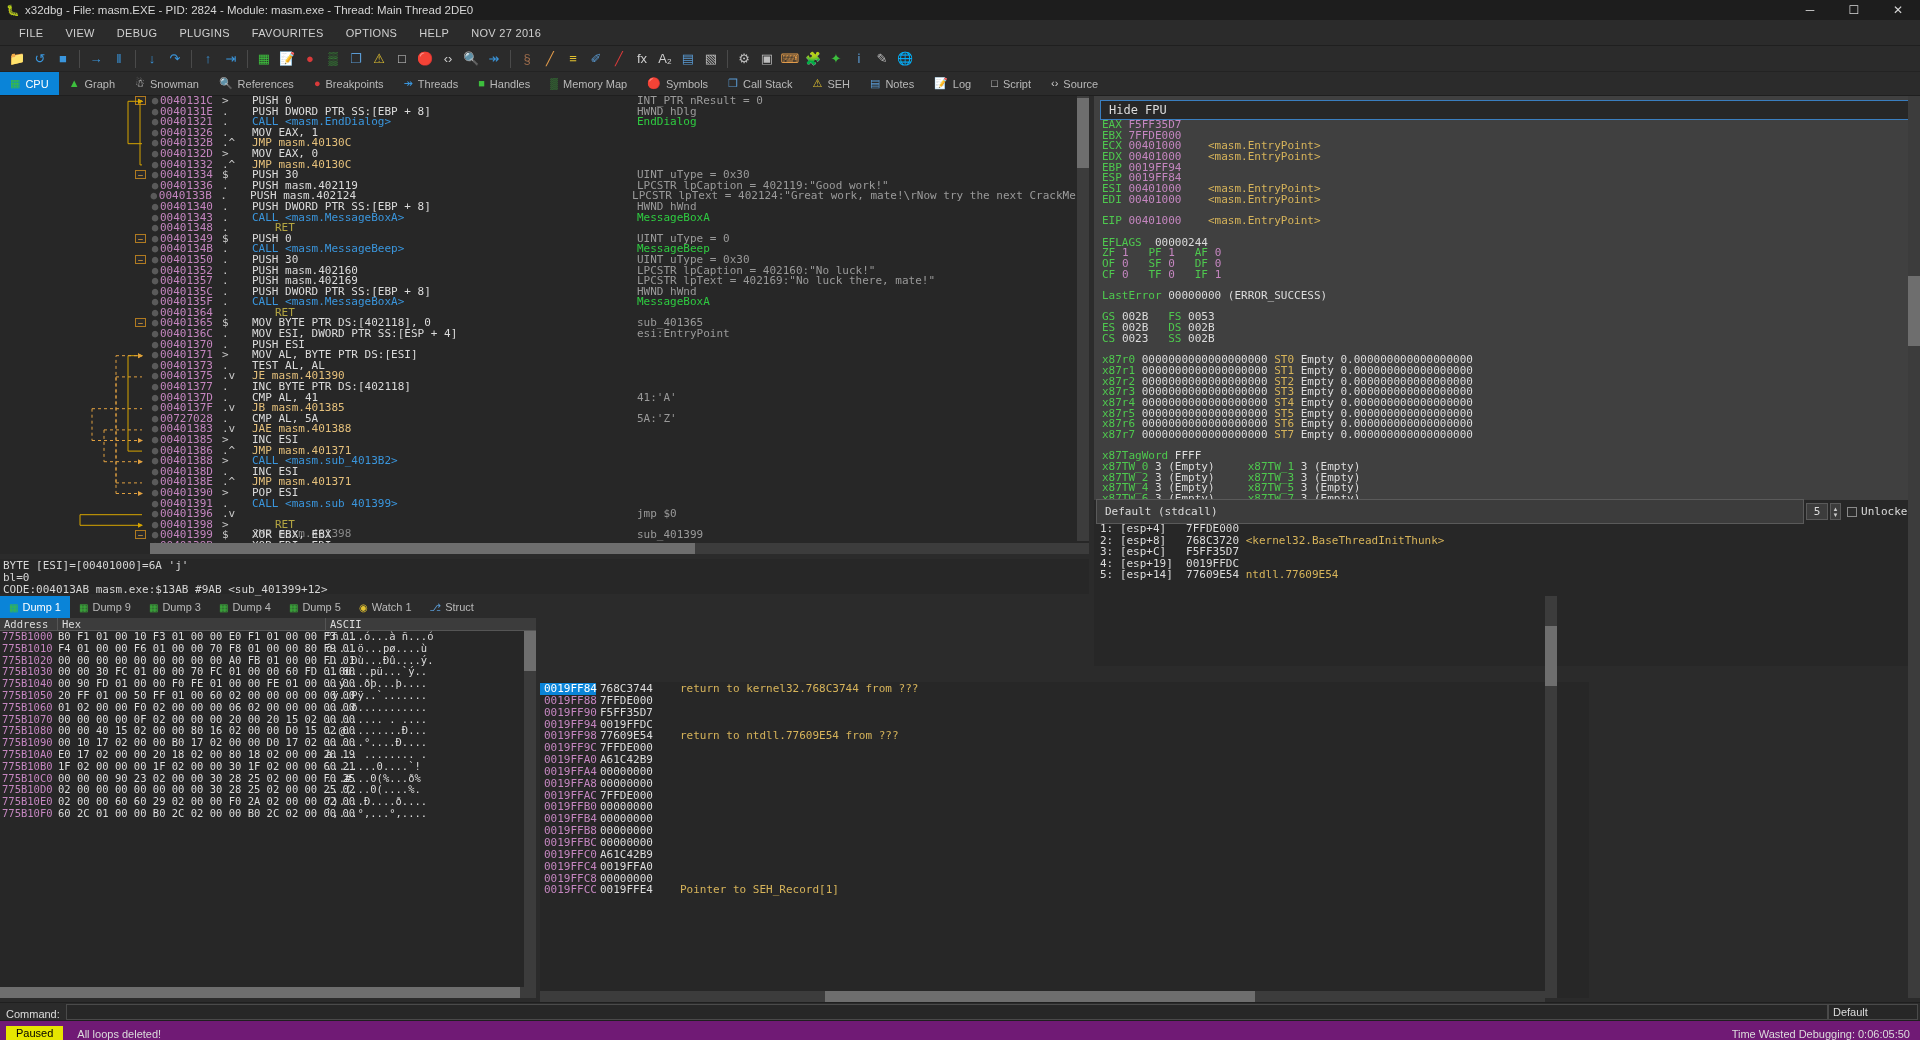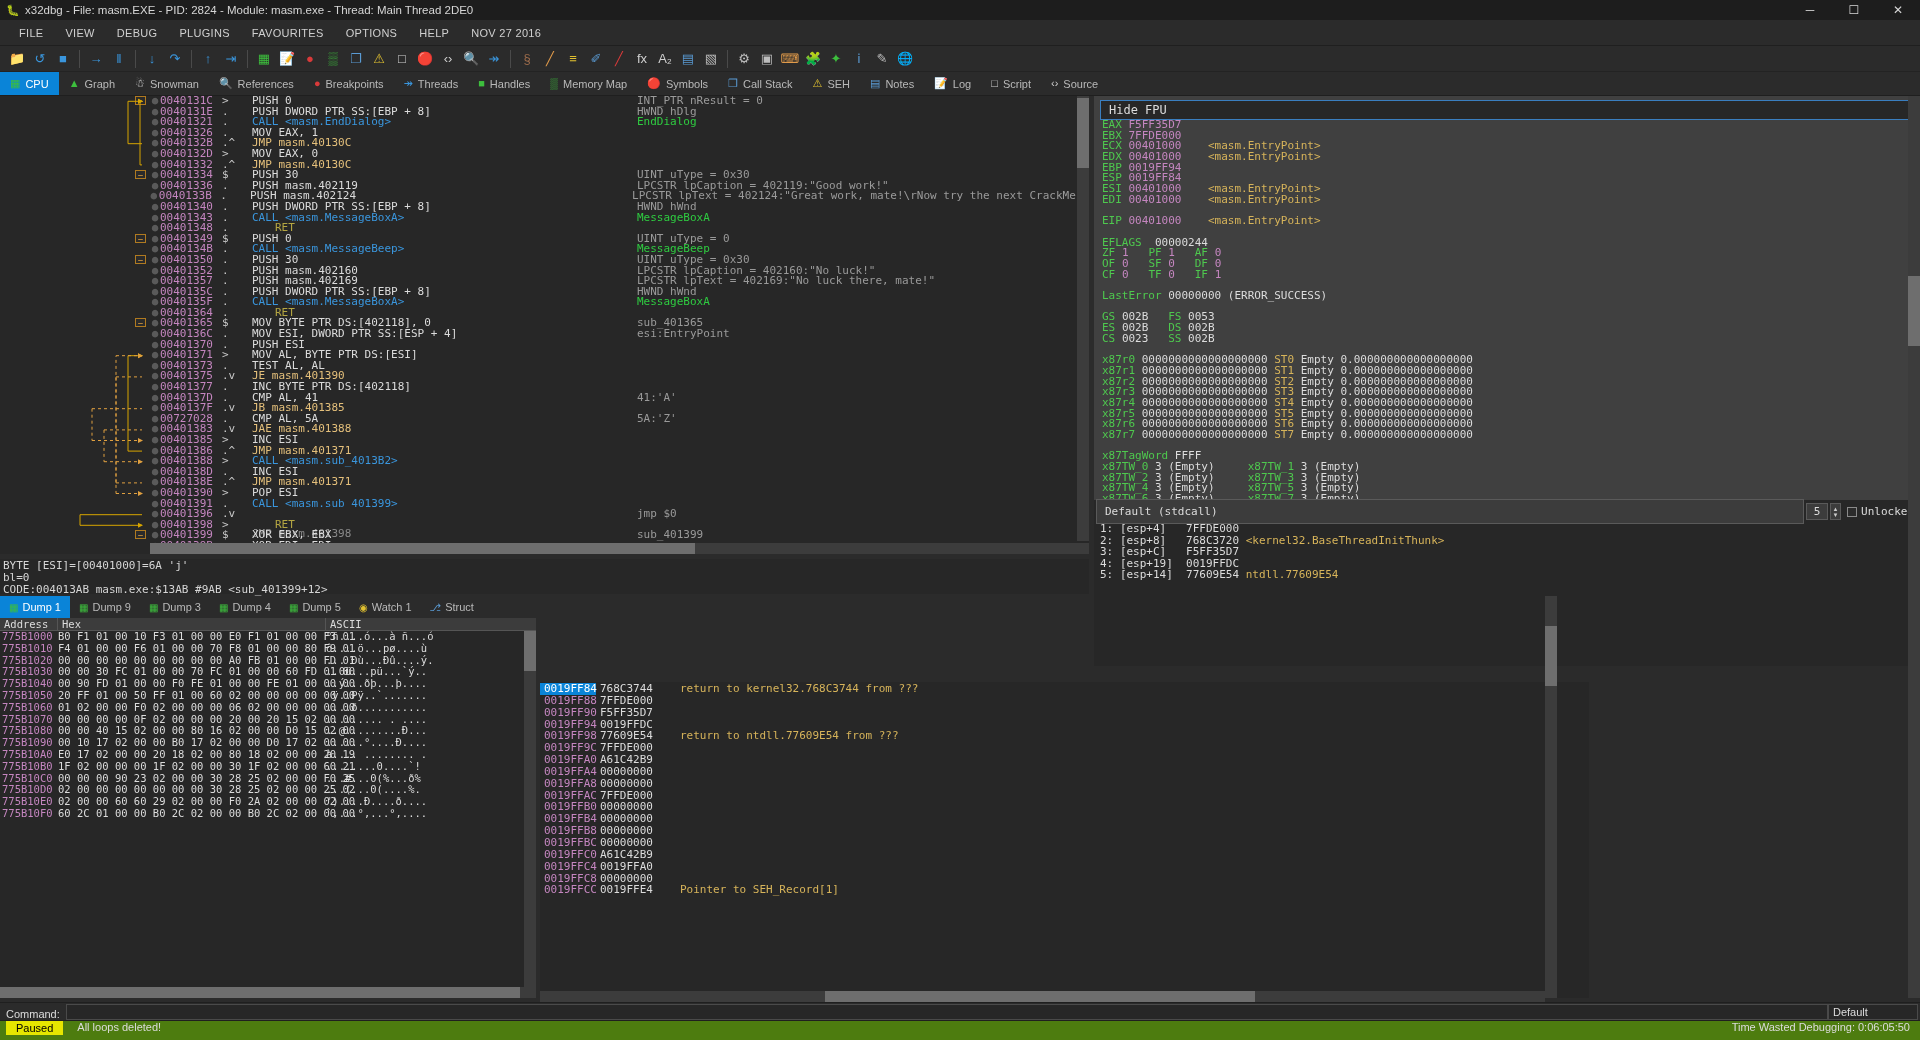--- a/index.html
+++ b/index.html
@@ -143,21 +143,21 @@
   #cmdbar { height:18px; background:#2b2b2b; display:flex; align-items:flex-end;
      border-top:1px solid #1f1f1f; }
   #cmdlabel { color:#dcdcdc; font-size:11px; padding:0 6px; }
   #cmdinput { flex:1; height:16px; background:#272727; border:1px solid #4a4a4a;
      color:#dcdcdc; font-family:"DejaVu Sans Mono", monospace; font-size:11px; }
   #cmddefault { width:90px; height:16px; background:#272727; border:1px solid #4a4a4a;
      color:#dcdcdc; font-size:11px; display:flex; align-items:center; padding-left:4px;
      margin-right:2px;}
 
   
-  #statusbar { height:20px; background:#4d7c0f; display:flex; align-items:flex-start;
+  #statusbar { height:20px; background:#701a75; display:flex; align-items:flex-end;
      border-top:1px solid #1f1f1f; }
   #pausedbadge { background:#e6e600; color:#000; font-size:11px; padding:1px 10px;
      margin-left:6px; }
   #statusmsg { color:#dcdcdc; font-size:11px; padding-left:14px; flex:1; }
   #statusright { color:#dcdcdc; font-size:11px; padding-right:10px; }
 </style>
 </head>
 <body>
 
 <div id="titlebar">

